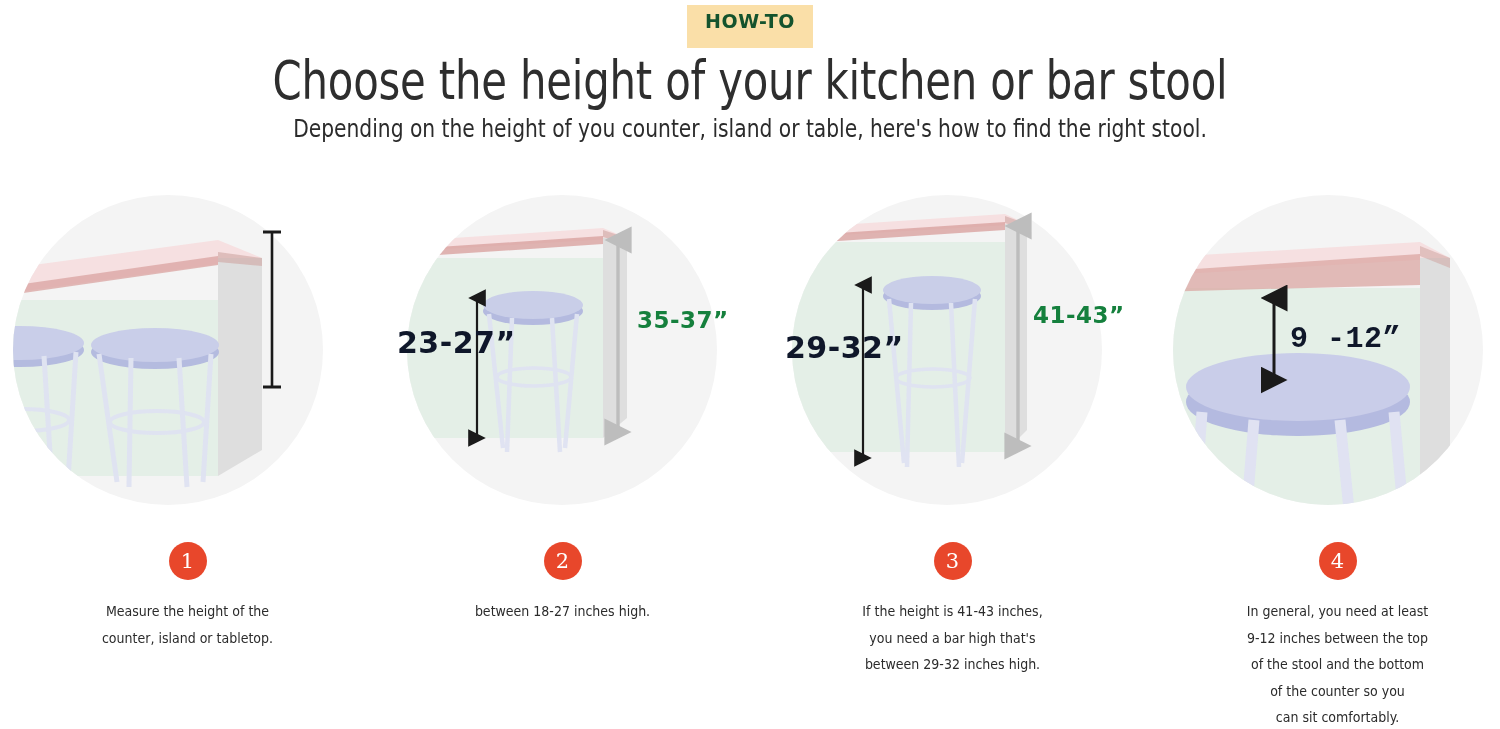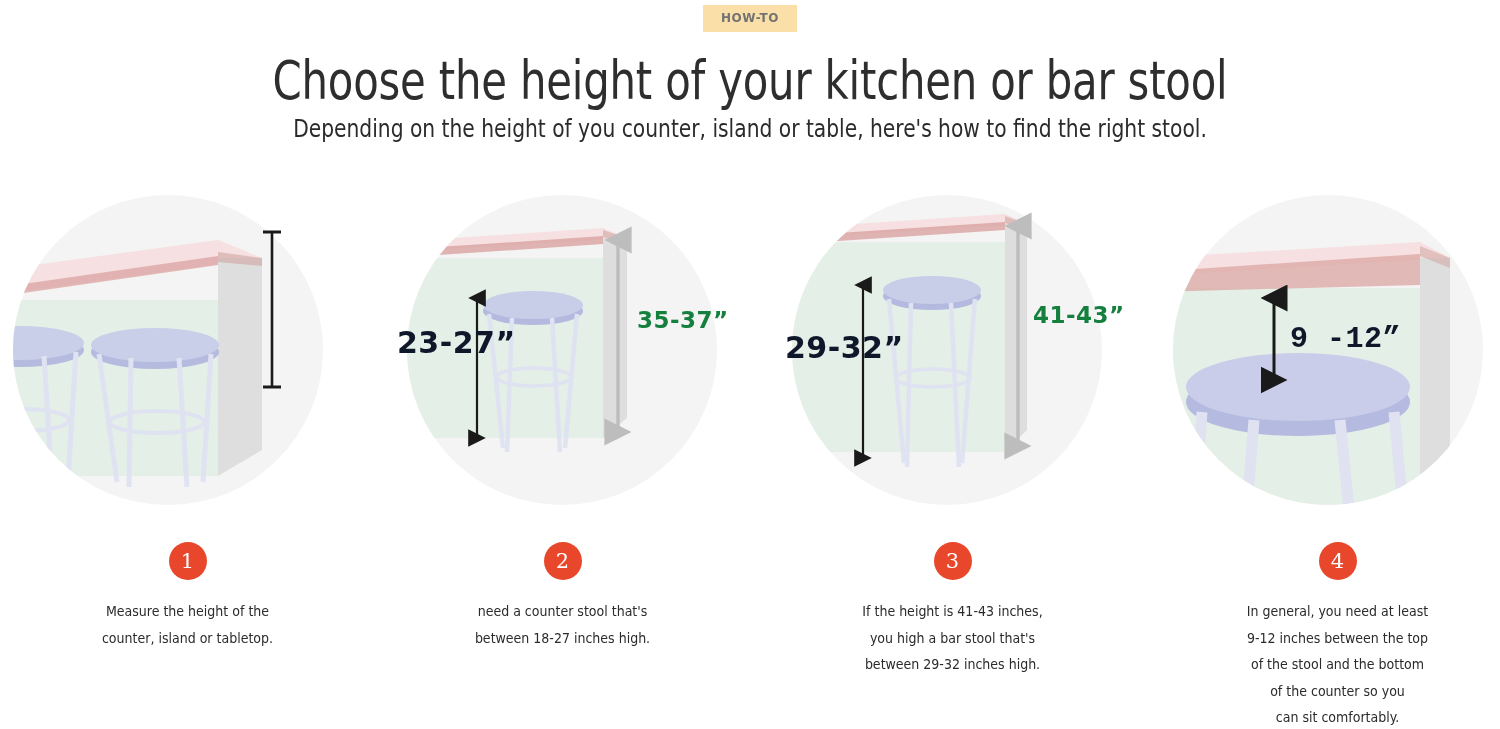--- a/index.html
+++ b/index.html
@@ -19,25 +19,25 @@
 
   
   .badge-row {
     position: absolute;
     top: 5px; left: 0; right: 0;
     display: flex;
     justify-content: center;
   }
   .badge {
     background: #fadfa8;
-    color: #737373;
-    font-size: 12px;
+    color: #14532d;
+    font-size: 19px;
     font-weight: 600;
     letter-spacing: 0.6px;
-    padding: 7px 18px 8px 18px;
+    padding: 7px 18px 17px 18px;
     line-height: 1;
   }
   .title {
     position: absolute;
     top: 49px; left: 0; right: 0;
     text-align: center;
     font-family: "DejaVu Sans Condensed", "Liberation Sans Narrow", "Liberation Sans", sans-serif;
     font-size: 54px;
     font-weight: 300;
     color: #2e2e2e;
@@ -230,21 +230,20 @@
 
           <line x1="102" y1="118" x2="102" y2="258" stroke="#1a1a1a" stroke-width="2.2" marker-start="url(#ah-blk-2b)" marker-end="url(#ah-blk-2)"></line>
 
           <line x1="243" y1="60" x2="243" y2="252" stroke="#bdbdbd" stroke-width="3.4" marker-start="url(#ah-gry-2b)" marker-end="url(#ah-gry-2)"></line>
         </svg>
         <div class="dim-label dim-black" style="left:22px; top:145px;">23-27”</div>
         <div class="dim-label dim-gray" style="left:262px; top:127px;">35-37”</div>
       </div>
       <div class="step-num">2</div>
       <div class="caption">
-        <div>need a counter stool that's</div>
         <div>between 18-27 inches high.</div>
       </div>
     </div>
 
     <div class="panel panel-3">
       <div class="illus">
         <svg width="375" height="340" viewBox="0 0 375 340">
           <defs>
             <clipPath id="c3">
                 <circle cx="182" cy="170" r="155"></circle>
@@ -283,21 +282,21 @@
           <line x1="98" y1="105" x2="98" y2="278" stroke="#1a1a1a" stroke-width="2.2" marker-start="url(#ah-blk-3b)" marker-end="url(#ah-blk-3)"></line>
 
           <line x1="253" y1="46" x2="253" y2="266" stroke="#bdbdbd" stroke-width="3.4" marker-start="url(#ah-gry-3b)" marker-end="url(#ah-gry-3)"></line>
         </svg>
         <div class="dim-label dim-black" style="left:20px; top:150px;">29-32”</div>
         <div class="dim-label dim-gray" style="left:268px; top:122px;">41-43”</div>
       </div>
       <div class="step-num">3</div>
       <div class="caption">
         <div>If the height is 41-43 inches,</div>
-        <div>you high a bar stool that's</div>
+        <div>you need a bar high that's</div>
         <div>between 29-32 inches high.</div>
       </div>
     </div>
 
     <div class="panel panel-4">
       <div class="illus">
         <svg width="375" height="340" viewBox="0 0 375 340">
           <defs>
             <clipPath id="c4">
                 <circle cx="178" cy="170" r="155"></circle>

